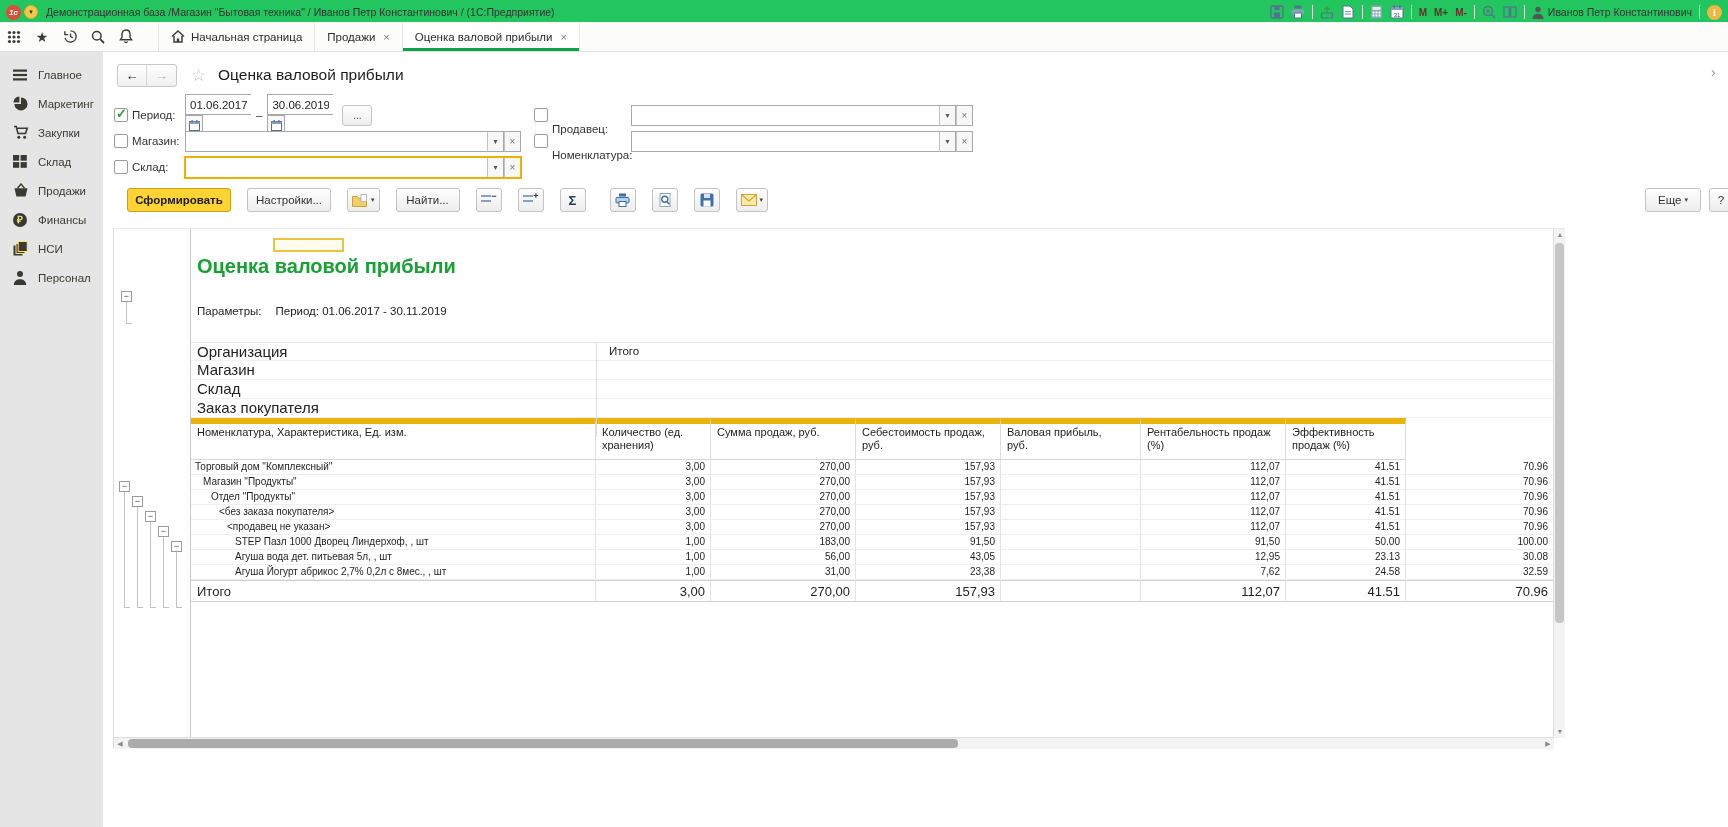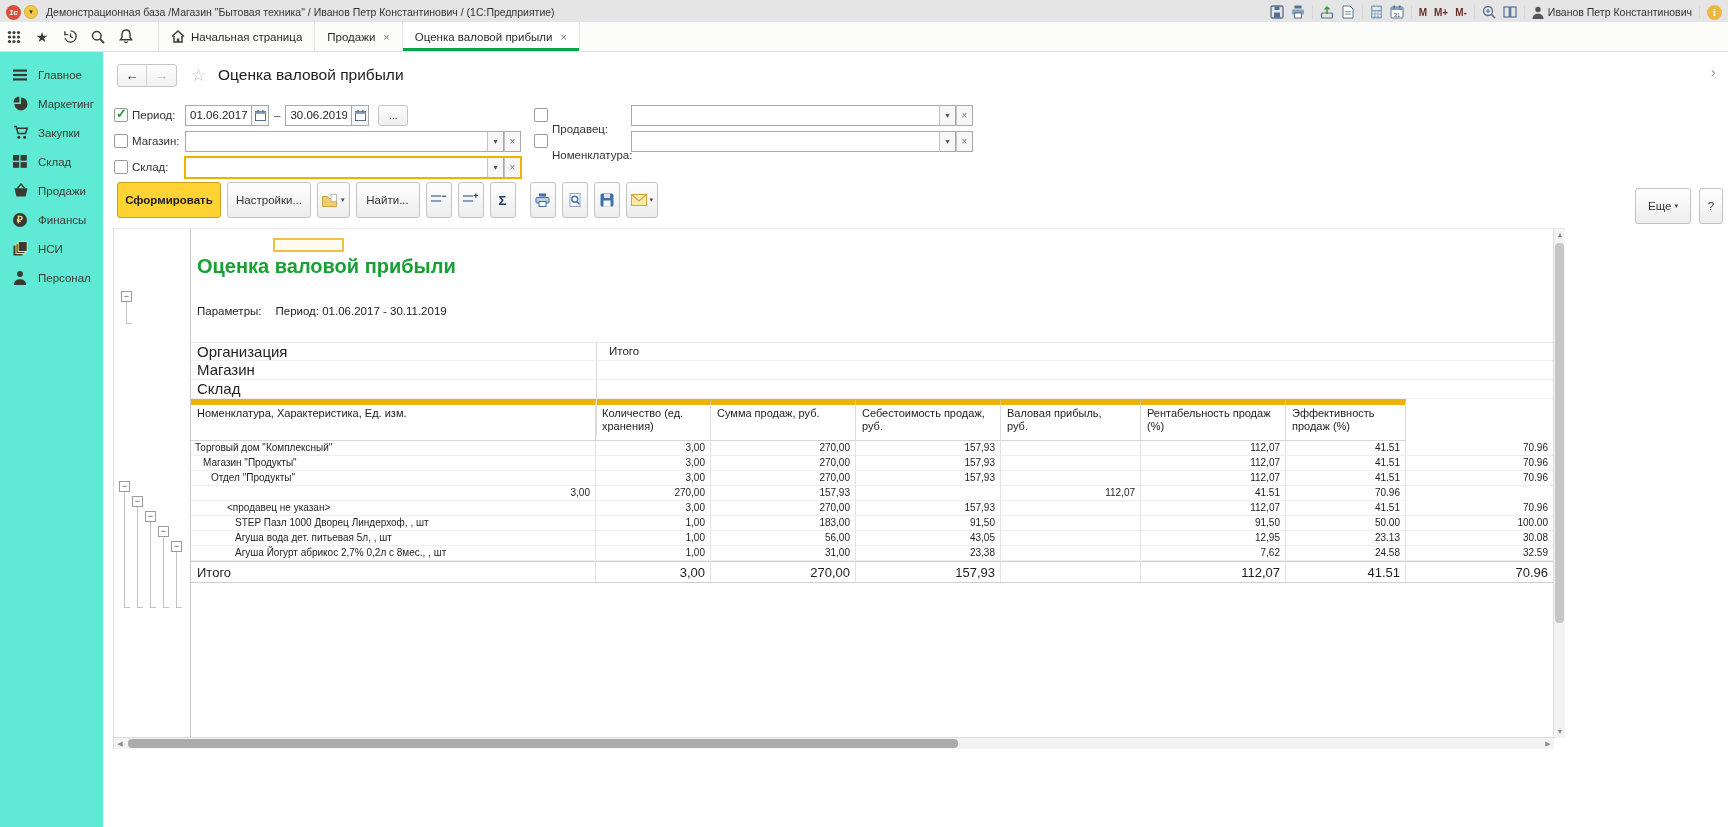--- a/index.html
+++ b/index.html
@@ -1,21 +1,21 @@
 <!DOCTYPE html>
 <html><head>
 <meta charset="utf-8">
 <style>
   * { box-sizing:border-box; margin:0; padding:0; }
   html,body { width:1728px; height:827px; overflow:hidden; background:#fff;
     font-family:"Liberation Sans", sans-serif; color:#333; }
   .screen { position:relative; width:1728px; height:827px; background:#fff; overflow:hidden; }
 
   
-  .titlebar { position:absolute; top:0; left:0; width:100%; height:22px; background:#e5e5e5;
+  .titlebar { position:absolute; top:0; left:0; width:100%; height:22px; background:#22c55e;
     border-bottom:1px solid #dcdcdc; display:flex; align-items:center; padding:12px 6px; }
   .logo { width:15px; height:15px; border-radius:50%; background:#d94f3d; color:#fff;
     font-size:8px; font-weight:bold; font-style:italic; text-align:center; line-height:15px; }
   .logo-menu { width:14px; height:14px; border-radius:50%; background:#f2c84b; border:1px solid #d8ad2f;
     margin-left:3px; text-align:center; line-height:12px; font-size:7px; color:#333; cursor:pointer; }
   .tb-title { margin-left:8px; font-size:10.5px; color:#333; white-space:nowrap; }
   .tb-right { margin-left:auto; display:flex; align-items:center; gap:7px; }
   .tb-btn { display:flex; align-items:center; justify-content:center; height:16px; cursor:pointer; }
   .tb-sep { width:1px; height:14px; background:#d8d8d8; }
   .mem { font-size:10px; font-weight:bold; color:#66302a; }
@@ -29,21 +29,21 @@
   .tbi { width:28px; display:flex; align-items:center; justify-content:center; cursor:pointer; color:#3c3c3c; }
   .tbi.star-glyph { font-size:14px; }
   .tab { display:flex; align-items:center; gap:6px; padding:0 12px; font-size:11.5px; color:#2b2b2b;
     border-right:1px solid #e4e4e4; position:relative; cursor:pointer; white-space:nowrap; }
   .tab.home { border-left:1px solid #e4e4e4; margin-left:18px; }
   .tab.active { background:#fff; }
   .tab.active::after { content:""; position:absolute; left:0; right:0; bottom:0; height:3px; background:#0ca24a; }
   .tclose { color:#777; font-size:11px; margin-left:2px; }
 
   
-  .sidebar { position:absolute; top:52px; left:0; width:103px; height:775px; background:#5eead4; padding-top:8px; }
+  .sidebar { position:absolute; top:52px; left:0; width:103px; height:775px; background:#e5e5e5; padding-top:8px; }
   .sb-item { height:29px; display:flex; align-items:center; padding-left:13px; cursor:pointer; }
   .sb-ic { width:19px; display:flex; align-items:center; justify-content:flex-start; color:#3a3a32; }
   .sb-label { font-size:11.5px; color:#3a3a32; margin-left:6px; white-space:nowrap; }
   .ruble-circ { width:14px; height:14px; border-radius:50%; background:#3a3a32; color:#f6e388;
     font-size:10px; font-weight:bold; line-height:14px; text-align:center; }
 
   
   .main { position:absolute; top:52px; left:103px; width:1625px; height:775px; background:#fff; }
   .navgroup { position:absolute; left:14px; top:12px; display:flex; border:1px solid #c6c6c6; border-radius:3px;
     overflow:hidden; background:linear-gradient(#fefefe,#f0f0f0); }
@@ -56,42 +56,42 @@
   .corner-chev { position:absolute; left:1608px; top:12px; font-size:14px; color:#909090; cursor:pointer; }
 
   
   .frow { position:absolute; height:22px; display:flex; align-items:center; }
   .cb { width:14px; height:14px; border:1px solid #9a9a9a; border-radius:2px; background:#fff;
     position:relative; cursor:pointer; flex:none; }
   .cb .chk { position:absolute; left:1px; top:-3px; font-style:normal; color:#2e9b36; font-size:13px; font-weight:bold; }
   .flabel { font-size:11.5px; color:#333; margin-left:4px; }
   .lbl-w { width:53px; }
   .lbl-w2 { width:79px;margin-top:28px; }
-  .dwrap { display:flex; }
+  .dwrap { display:flex;flex-direction:column; }
   .dinput { width:66px; height:21px; border:1px solid #a8a8a8; border-right:none; font-size:11.5px;
     padding:0 4px; color:#222; font-family:"Liberation Sans",sans-serif; outline:none; }
   .dcal { width:18px; height:21px; border:1px solid #a8a8a8; background:#f7f7f7; display:flex;
     align-items:center; justify-content:center; cursor:pointer; }
   .dash { margin:0 5px; font-size:11.5px; color:#333; }
   .dots-btn { margin-left:9px; width:30px; height:21px; border:1px solid #c3c3c3; border-radius:3px;
     background:linear-gradient(#fefefe,#eee); font-size:10px; color:#444; display:flex;
     align-items:center; justify-content:center; cursor:pointer; }
   .combo { display:flex; height:21px; }
   .cinput { height:100%; border:1px solid #a8a8a8; border-right:none; font-size:11.5px; padding:0 4px;
     color:#222; outline:none; font-family:"Liberation Sans",sans-serif; }
   .cbtn { width:17px; height:100%; border:1px solid #a8a8a8; border-left:1px solid #c2c2c2;
     background:#f7f7f7; font-size:8px; color:#555; display:flex; align-items:center; justify-content:center; cursor:pointer; }
   .cbtn.x { font-size:10px; color:#777; }
   .combo.focused { outline:2px solid #edb100; outline-offset:-1px; }
 
   
   .toolbar { position:absolute; left:14px; top:136px; height:24px; display:flex; align-items:center; gap:6px; }
-  .btn { height:36px; border:1px solid #c3c3c3; border-radius:3px; background:linear-gradient(#fefefe,#ededed);
+  .btn { height:24px; border:1px solid #c3c3c3; border-radius:3px; background:linear-gradient(#fefefe,#ededed);
     font-size:11.5px; color:#333; display:flex; align-items:center; justify-content:center;
-    padding:0 10px; cursor:pointer; white-space:nowrap; }
+    padding:0 10px; cursor:pointer; white-space:nowrap;margin-left:10px; }
   .btn.primary { background:#ffd333; border-color:#c9a21a; font-weight:bold; color:#1c1c1c; }
   .btn.ico { padding:0 4px; min-width:26px; }
   .caret { font-size:7px; color:#444; margin-left:3px; }
   .sigma { font-size:13px; font-weight:bold; color:#203864; }
   .grpico { position:relative; width:16px; height:14px; }
   .grpico .bars { position:absolute; left:0; top:2px; width:10px; height:10px;
     background:repeating-linear-gradient(#8aa0bd 0 2px, transparent 2px 5px); }
   .grpico .sign { position:absolute; right:0; top:-2px; font-size:9px; font-weight:bold; color:#333; font-style:normal; }
   .more-btn { position:absolute; left:1532px; top:136px; width:56px; }
   .help-btn { position:absolute; left:1596px; top:136px; width:24px; padding:0; }
@@ -502,20 +502,21 @@
       <div class="selcell"></div>
       <div class="rtitle">Оценка валовой прибыли</div>
       <div class="rparams">
         <span class="rp-label">Параметры:</span><span class="rp-value">Период: 01.06.2017 - 30.11.2019</span>
       </div>
 
       <div class="rtable">
         <div class="grow"><span>Организация</span></div>
         <div class="grow"><span>Магазин</span></div>
         <div class="grow"><span>Склад</span></div>
+        <div class="grow"><span>Заказ покупателя</span></div>
         <span class="itogo-top">Итого</span>
         <div class="vline405"></div>
 
         <div class="rrow hrow">
           <div class="rcell">Номенклатура, Характеристика, Ед. изм.</div>
           <div class="rcell">Количество (ед. хранения)</div>
           <div class="rcell">Сумма продаж, руб.</div>
           <div class="rcell">Себестоимость продаж, руб.</div>
           <div class="rcell pad-r">Валовая прибыль, руб.</div>
           <div class="rcell">Рентабельность продаж (%)</div>
@@ -547,20 +548,21 @@
               <div class="rcell rlabel" style="padding-left: 20px;">Отдел "Продукты"</div>
               <div class="rcell rnum">3,00</div>
               <div class="rcell rnum">270,00</div>
               <div class="rcell rnum">157,93</div>
               <div class="rcell rnum"></div>
               <div class="rcell rnum">112,07</div>
               <div class="rcell rnum">41.51</div>
               <div class="rcell rnum">70.96</div>
             </div>
             <div class="rrow drow">
+              <div class="rcell rlabel muted" style="padding-left: 28px;">&lt;без заказа покупателя&gt;</div>
               <div class="rcell rnum">3,00</div>
               <div class="rcell rnum">270,00</div>
               <div class="rcell rnum">157,93</div>
               <div class="rcell rnum"></div>
               <div class="rcell rnum">112,07</div>
               <div class="rcell rnum">41.51</div>
               <div class="rcell rnum">70.96</div>
             </div>
             <div class="rrow drow">
               <div class="rcell rlabel muted" style="padding-left: 36px;">&lt;продавец не указан&gt;</div>

